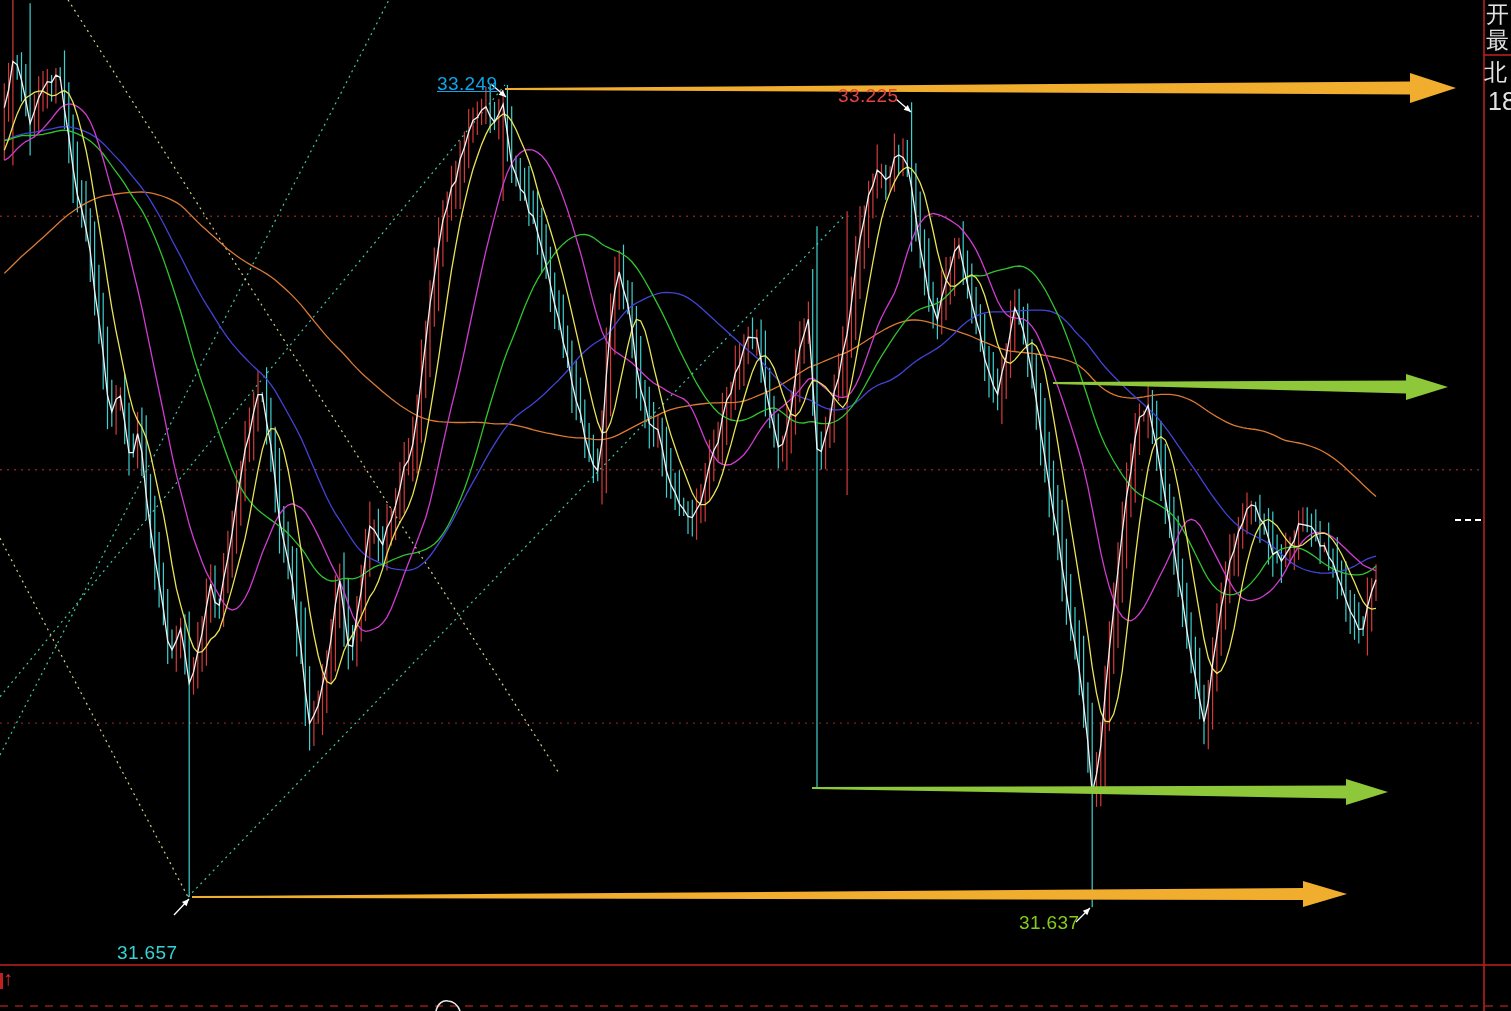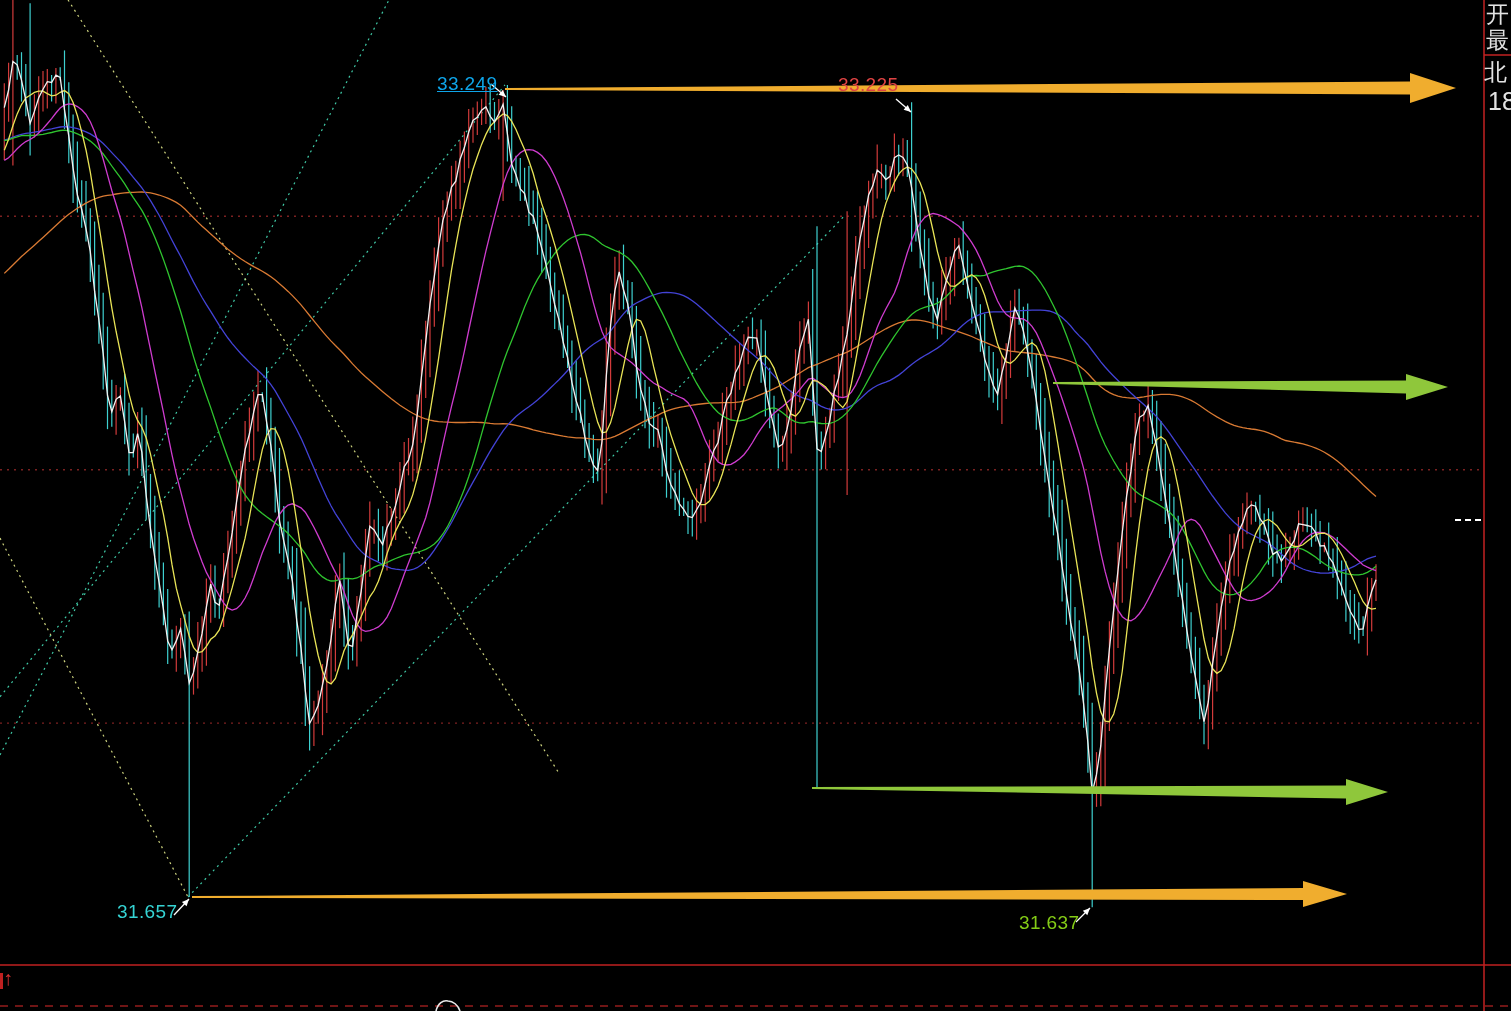--- a/index.html
+++ b/index.html
@@ -388,22 +388,22 @@
         <line x1="1484" y1="55" x2="1511" y2="55" stroke="#c32222" stroke-width="1.5"></line>
         <line x1="0" y1="965" x2="1511" y2="965" stroke="#c02020" stroke-width="1.5"></line>
         <line x1="0" y1="1006" x2="1511" y2="1006" stroke="#6f1515" stroke-width="2" stroke-dasharray="8 7"></line>
         <line x1="1455" y1="520" x2="1482" y2="520" stroke="#ffffff" stroke-width="2" stroke-dasharray="6 4"></line>
         <rect x="0" y="973" width="3" height="16" fill="#c02020"></rect>
         <path d="M436,1011 C438,1003 443,1000 448,1001 C453,1001 458,1005 460,1011" fill="none" stroke="#e8e8e8" stroke-width="1.6"></path>
       </g>
     </svg>
 
   <div class="plabel" style="left: 437px; top: 73px; color: #0ea5e9; text-decoration: underline;">33.249</div>
-  <div class="plabel" style="left: 838px; top: 74px; color: rgb(224, 67, 67);">33.225</div>
-  <div class="plabel" style="left: 117px; top: 901px; color: rgb(53, 211, 211);">31.657</div>
+  <div class="plabel" style="left: 838px; top: 85px; color: rgb(224, 67, 67);">33.225</div>
+  <div class="plabel" style="left: 117px; top: 942px; color: rgb(53, 211, 211);">31.657</div>
   <div class="plabel" style="left: 1019px; top: 912px; color: #84cc16;">31.637</div>
 
   <div class="panel-text" id="pt-open">开</div>
   <div class="panel-text" id="pt-high">最</div>
   <div class="panel-text" id="pt-north">北</div>
   <div class="panel-text" id="pt-value">18</div>
 
   <div class="up-arrow">↑</div>
 </div>
 

